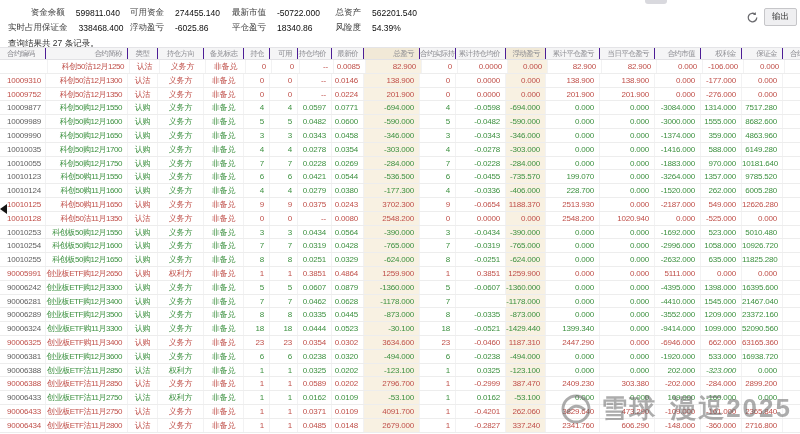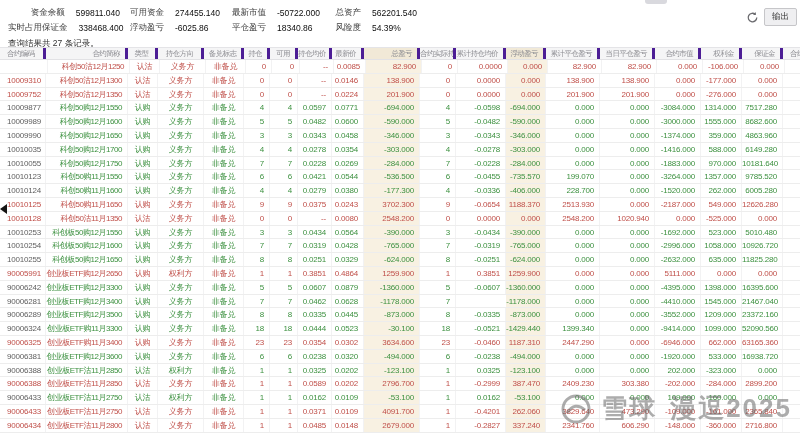--- a/index.html
+++ b/index.html
@@ -24,21 +24,21 @@
       border:1px solid #c6c6c9;border-radius:2px;color:#2e2e2e;cursor:pointer;white-space:nowrap;}
   .window-pill{position:absolute;top:0;left:645px;width:22px;height:4px;background:#d9d9de;
       border-radius:0 0 3px 3px;}
   
   .result-line{padding:3px 0 0 8px;font-size:8.5px;color:#333;height:13px;}
   
   .table{position:absolute;top:47px;left:0;width:800px;overflow:hidden;}
   .thead{display:flex;height:13px;background:#f5f5f6;border-top:1px solid #e4e4e7;
       border-bottom:1px solid #e2e2e5;box-sizing:border-box;}
   .th{flex:0 0 auto;box-sizing:border-box;font-size:7.5px;letter-spacing:-0.6px;color:#8e8e93;
-      line-height:11px;white-space:nowrap;overflow:hidden;border-right:3px solid #4c1d95;}
+      line-height:11px;white-space:nowrap;overflow:hidden;border-right:1px solid #4c1d95;}
   .tr{display:flex;height:13.8px;box-sizing:border-box;border-bottom:1px solid #ededed;cursor:default;}
   .td{flex:0 0 auto;box-sizing:border-box;font-size:8px;letter-spacing:-0.2px;line-height:13.2px;
       white-space:nowrap;overflow:hidden;border-right:1px solid #f2f2f3;}
   .c-name{letter-spacing:-0.45px;}
   .al-left{text-align:left;padding-left:7px;}
   .al-right{text-align:right;padding-right:5px;}
   .al-center{text-align:center;}
   .hl{background:#f8f1e2;}
   .hl-h{background:#f1e9d7;}
   
@@ -598,21 +598,21 @@
         <div class="td c-available al-right" style="width: 28px; color: rgb(61, 145, 64);">1</div>
         <div class="td c-avg-price al-right" style="width: 34px; color: rgb(61, 145, 64);">0.0325</div>
         <div class="td c-last-price al-right" style="width: 32px; color: rgb(61, 145, 64);">0.0202</div>
         <div class="td c-total-pnl al-right hl" style="width: 56px; color: rgb(61, 145, 64);">-123.100</div>
         <div class="td c-actual-position al-right" style="width: 36px; color: rgb(61, 145, 64);">1</div>
         <div class="td c-cum-avg-price al-right" style="width: 50px; color: rgb(61, 145, 64);">0.0325</div>
         <div class="td c-float-pnl al-right hl" style="width: 40px; color: rgb(61, 145, 64);">-123.100</div>
         <div class="td c-cum-close-pnl al-right" style="width: 54px; color: rgb(61, 145, 64);">0.000</div>
         <div class="td c-day-close-pnl al-right" style="width: 55px; color: rgb(61, 145, 64);">0.000</div>
         <div class="td c-market-value al-right" style="width: 46px; color: rgb(61, 145, 64);">202.000</div>
-        <div class="td c-premium al-right" style="width: 41px; color: rgb(61, 145, 64);">-323.000</div>
+        <div class="td c-premium al-right" style="width: 41px; color: rgb(61, 145, 64); font-style: italic;">-323.000</div>
         <div class="td c-margin al-right" style="width: 41px; color: rgb(61, 145, 64);">0.000</div>
         <div class="td c-unit al-left" style="width: 40px; color: rgb(61, 145, 64);"></div>
       </div>
       <div class="tr">
         <div class="td c-code al-left" style="width: 46px; color: rgb(192, 80, 74);">90006388</div>
         <div class="td c-name al-right" style="width: 82px; color: rgb(192, 80, 74);">创业板ETF沽11月2850</div>
         <div class="td c-type al-center" style="width: 30px; color: rgb(192, 80, 74);">认沽</div>
         <div class="td c-side al-center" style="width: 46px; color: rgb(192, 80, 74);">义务方</div>
         <div class="td c-covered al-center" style="width: 40px; color: rgb(192, 80, 74);">非备兑</div>
         <div class="td c-position al-right" style="width: 26px; color: rgb(192, 80, 74);">1</div>

